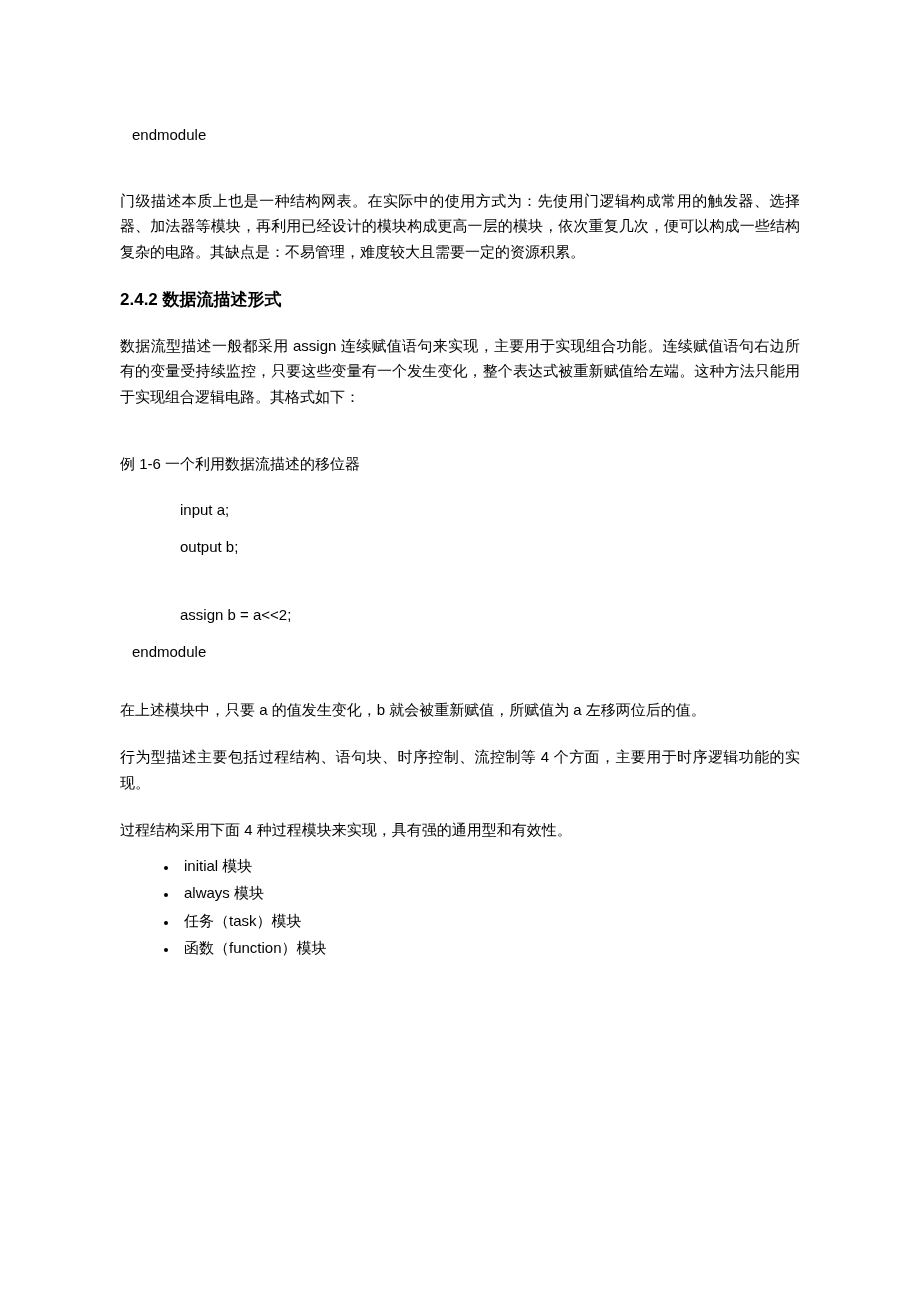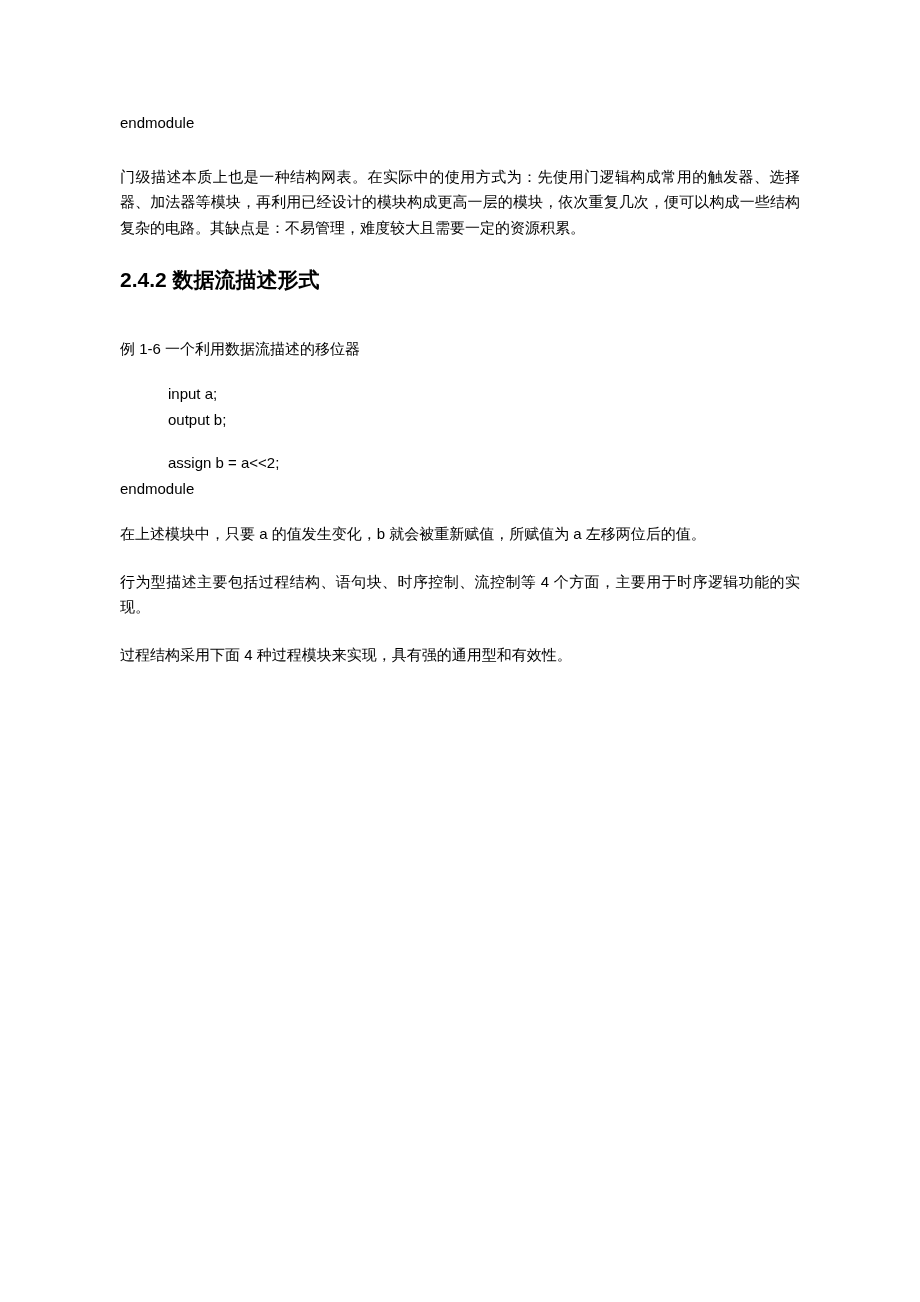--- a/index.html
+++ b/index.html
@@ -13,30 +13,30 @@
     width: 920px;
     min-height: 1302px;
     box-sizing: border-box;
     padding: 110px 120px 60px 120px;
     font-size: 15px;
     line-height: 1.7;
   }
   .code-line {
     font-family: "Segoe UI", "Microsoft YaHei", sans-serif;
     white-space: pre;
-    margin: 0;
+    margin: 12px;
   }
   .para {
     margin: 0 0 22px 0;
     text-align: justify;
   }
   .section-heading {
     font-weight: bold;
     margin: 22px 0 18px 0;
-    font-size: 21px;
+    font-size: 17px;
   }
   .indent {
     padding-left: 48px;
   }
   .spacer-sm { height: 20px; }
   .spacer-md { height: 28px; }
   ul.bullets {
     list-style: disc;
     margin: 6px 0 0 0;
     padding-left: 58px;
@@ -57,20 +57,21 @@
 
   <p class="code-line">endmodule</p>
 
   <div class="spacer-md"></div>
 
 
   <p class="para">门级描述本质上也是一种结构网表。在实际中的使用方式为：先使用门逻辑构成常用的触发器、选择器、加法器等模块，再利用已经设计的模块构成更高一层的模块，依次重复几次，便可以构成一些结构复杂的电路。其缺点是：不易管理，难度较大且需要一定的资源积累。</p>
 
   <p class="section-heading">2.4.2 数据流描述形式</p>
 
+  <p class="para">数据流型描述一般都采用 assign 连续赋值语句来实现，主要用于实现组合功能。连续赋值语句右边所有的变量受持续监控，只要这些变量有一个发生变化，整个表达式被重新赋值给左端。这种方法只能用于实现组合逻辑电路。其格式如下：</p>
 
 
   <div class="spacer-sm"></div>
 
   <p class="para" style="margin-bottom:20px;">例 1-6  一个利用数据流描述的移位器</p>
 
   <p class="code-line indent">input a;</p>
   <p class="code-line indent">output b;</p>
   <div style="height:18px;"></div>
   <p class="code-line indent">assign b = a&lt;&lt;2;</p>
@@ -79,14 +80,20 @@
   <div class="spacer-sm"></div>
 
   <p class="para">在上述模块中，只要 a 的值发生变化，b 就会被重新赋值，所赋值为 a 左移两位后的值。</p>
 
 
   <p class="para">行为型描述主要包括过程结构、语句块、时序控制、流控制等 4 个方面，主要用于时序逻辑功能的实现。</p>
 
 
   <p class="para" style="margin-bottom:10px;">过程结构采用下面 4 种过程模块来实现，具有强的通用型和有效性。</p>
 
+  <ul class="bullets">
+    <li>initial 模块</li>
+    <li>always 模块</li>
+    <li>任务（task）模块</li>
+    <li> 函数（function）模块</li>
+  </ul>
 
 </div>
 
 </body></html>

